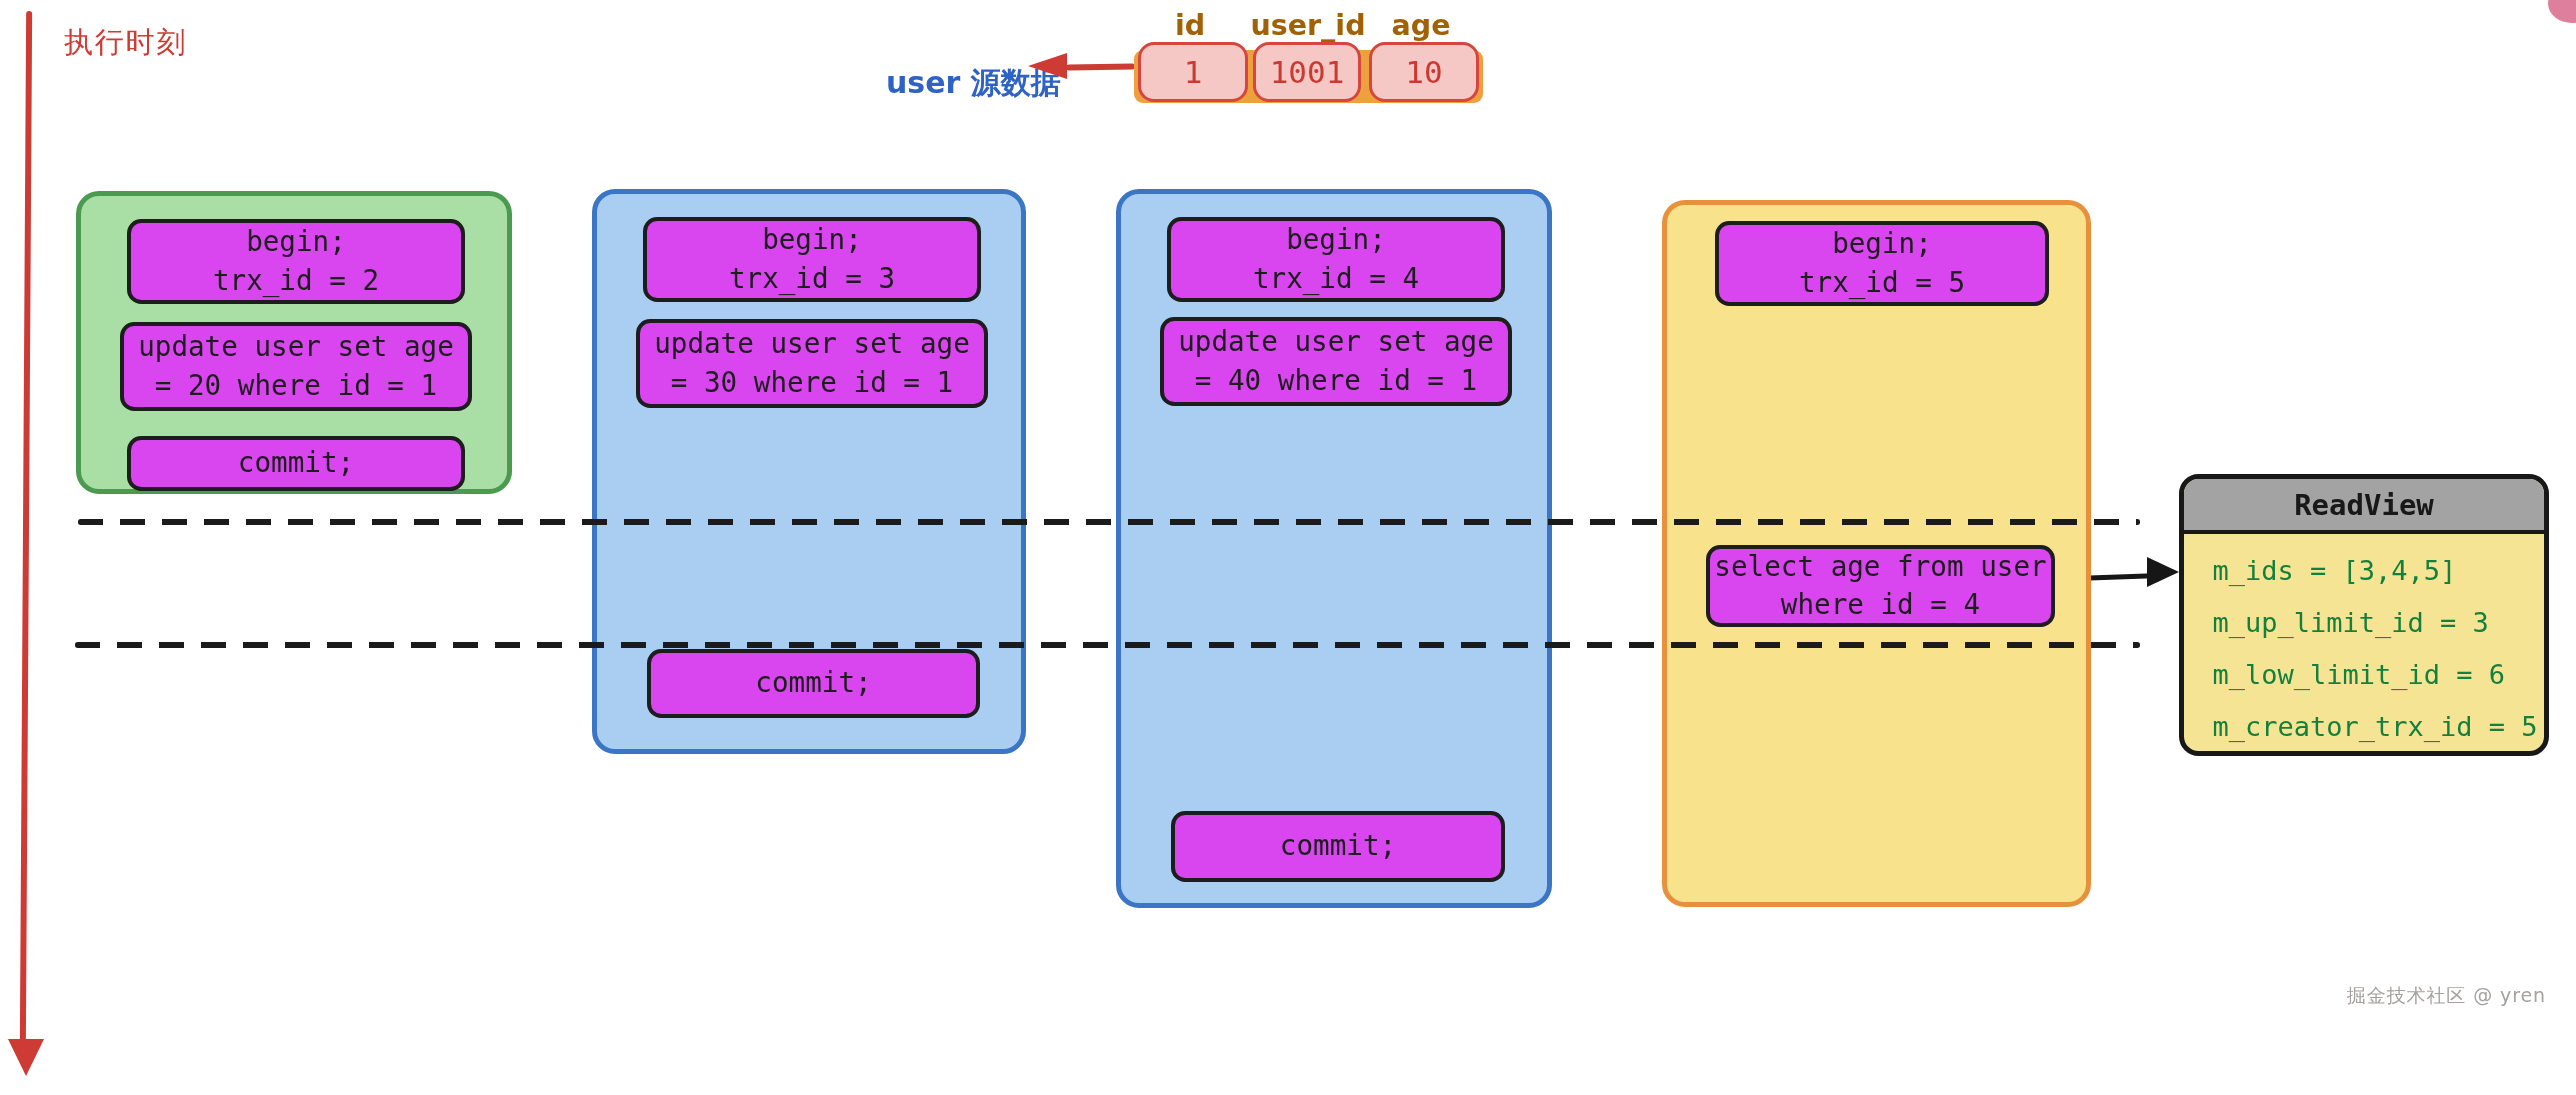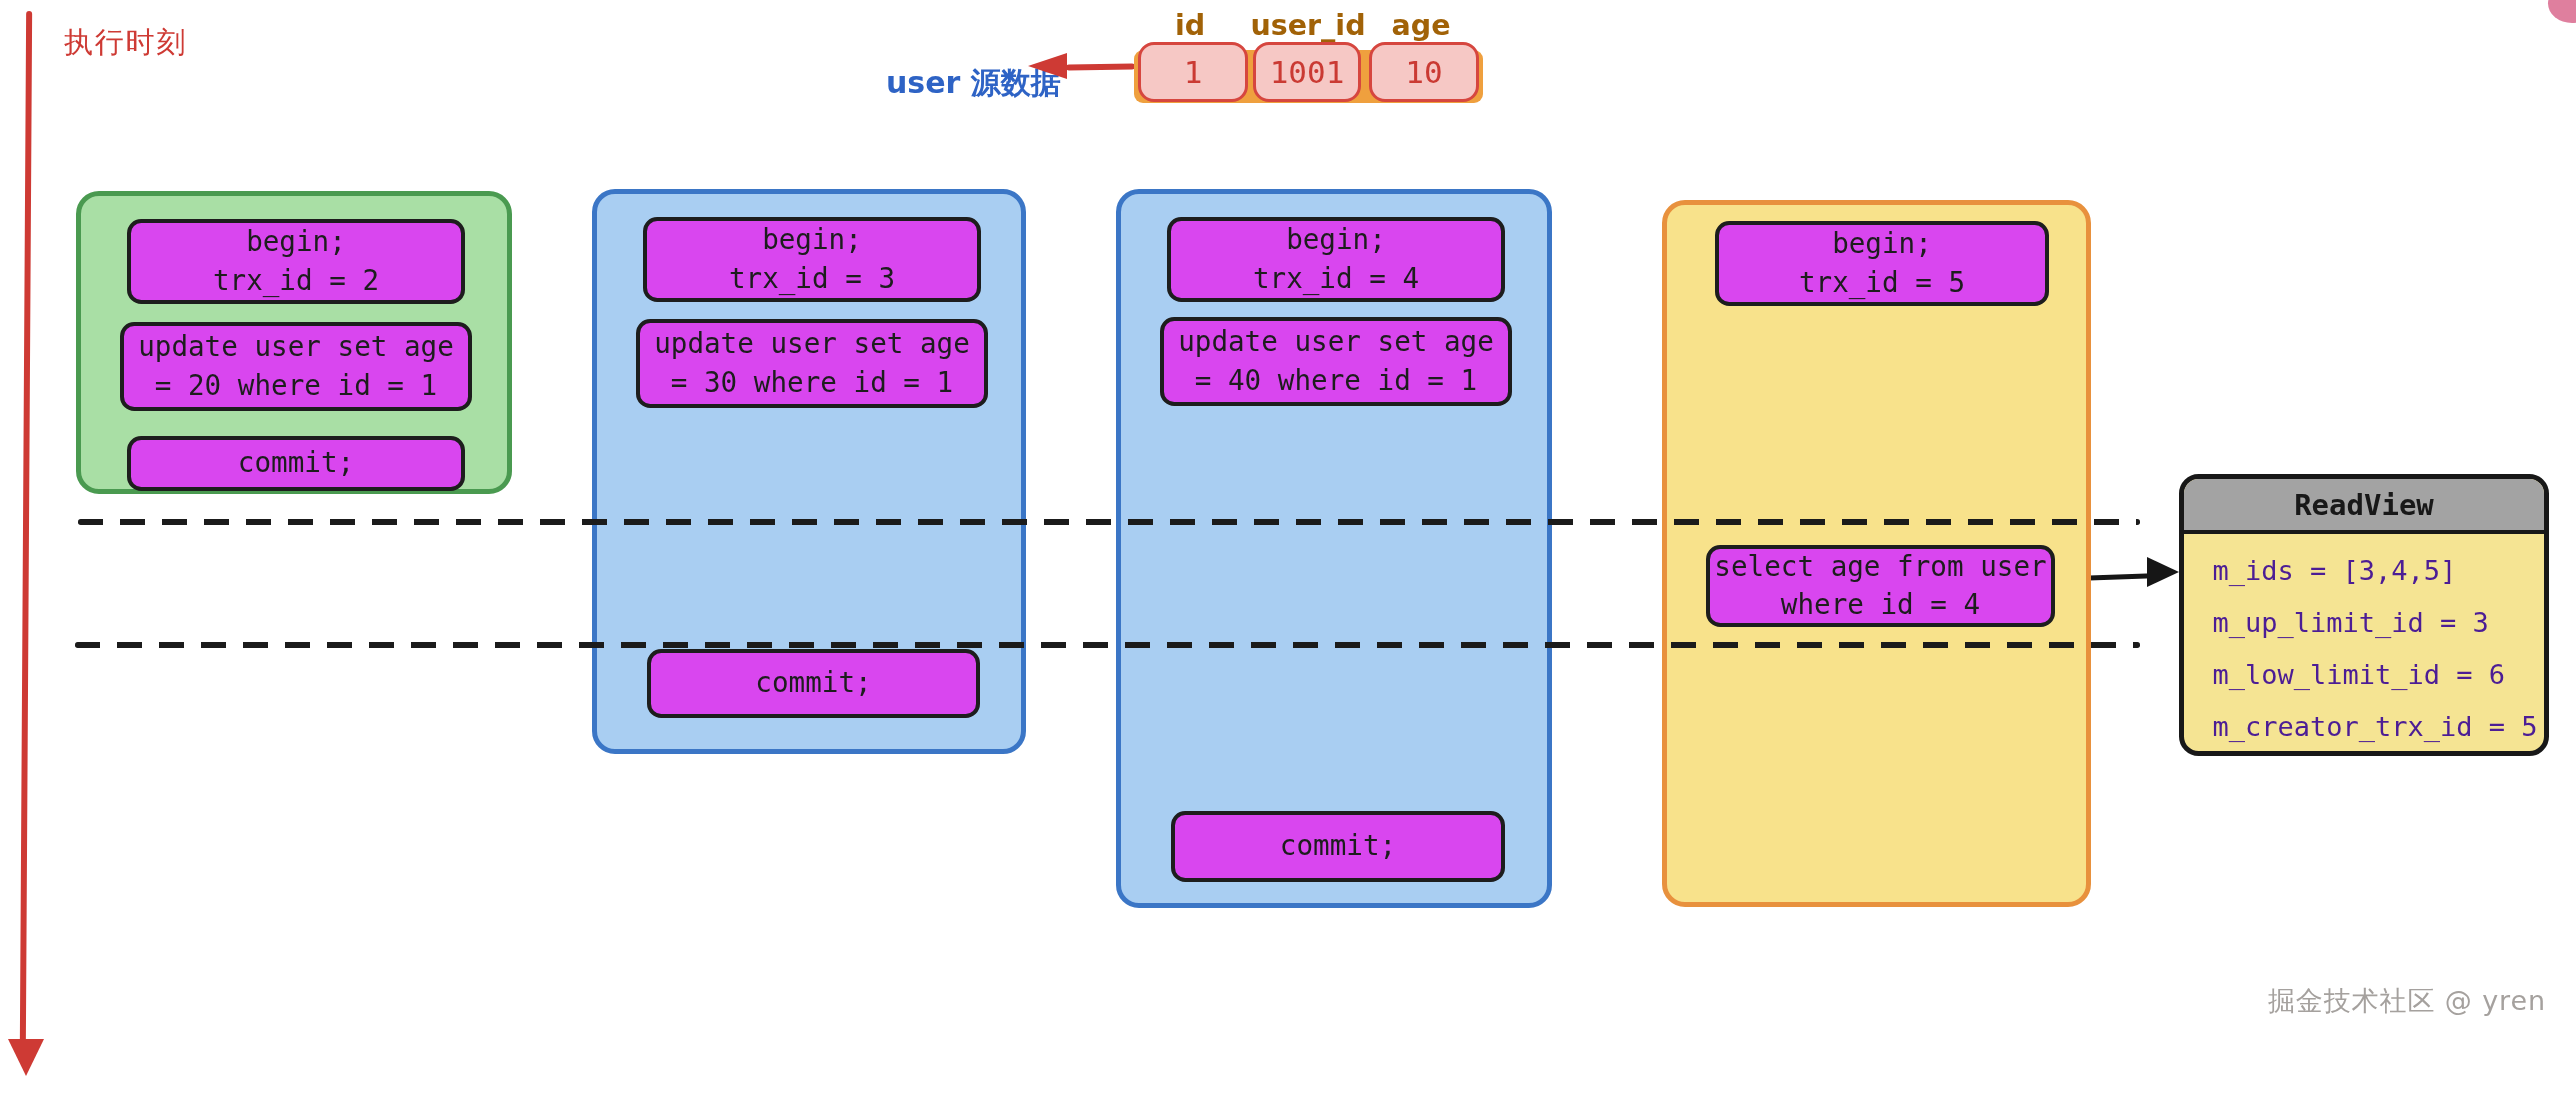--- a/index.html
+++ b/index.html
@@ -141,27 +141,27 @@
     background: #a3a3a3;
     border-bottom: 4.4px solid #181818;
     display: flex; align-items: center; justify-content: center;
     font-family: "DejaVu Sans Mono", monospace;
     font-size: 29px; font-weight: 600; color: #181818;
   }
   .readview-rows { padding: 10.7px 0 0 28.5px; }
   .readview-row {
     height: 52px; display: flex; align-items: center;
     font-family: "DejaVu Sans Mono", monospace;
-    font-size: 27px; color: #4c1d95;
+    font-size: 27px; color: #15803d;
   }
 
   
   .watermark {
     right: 30px; top: 983px;
-    font-size: 27px; color: #a5a19e;
+    font-size: 19px; color: #a5a19e;
     text-shadow: 1.8px 1.8px 0 #ffffff;
     letter-spacing: 0.9px;
   }
   .corner-dot {
     left: 2548px; top: -16px; width: 48px; height: 39px;
     background: #df7f9e; border-radius: 50%;
     box-shadow: 0 1.8px 0 rgba(255,255,255,0.85);
   }
 </style>
 </head>

